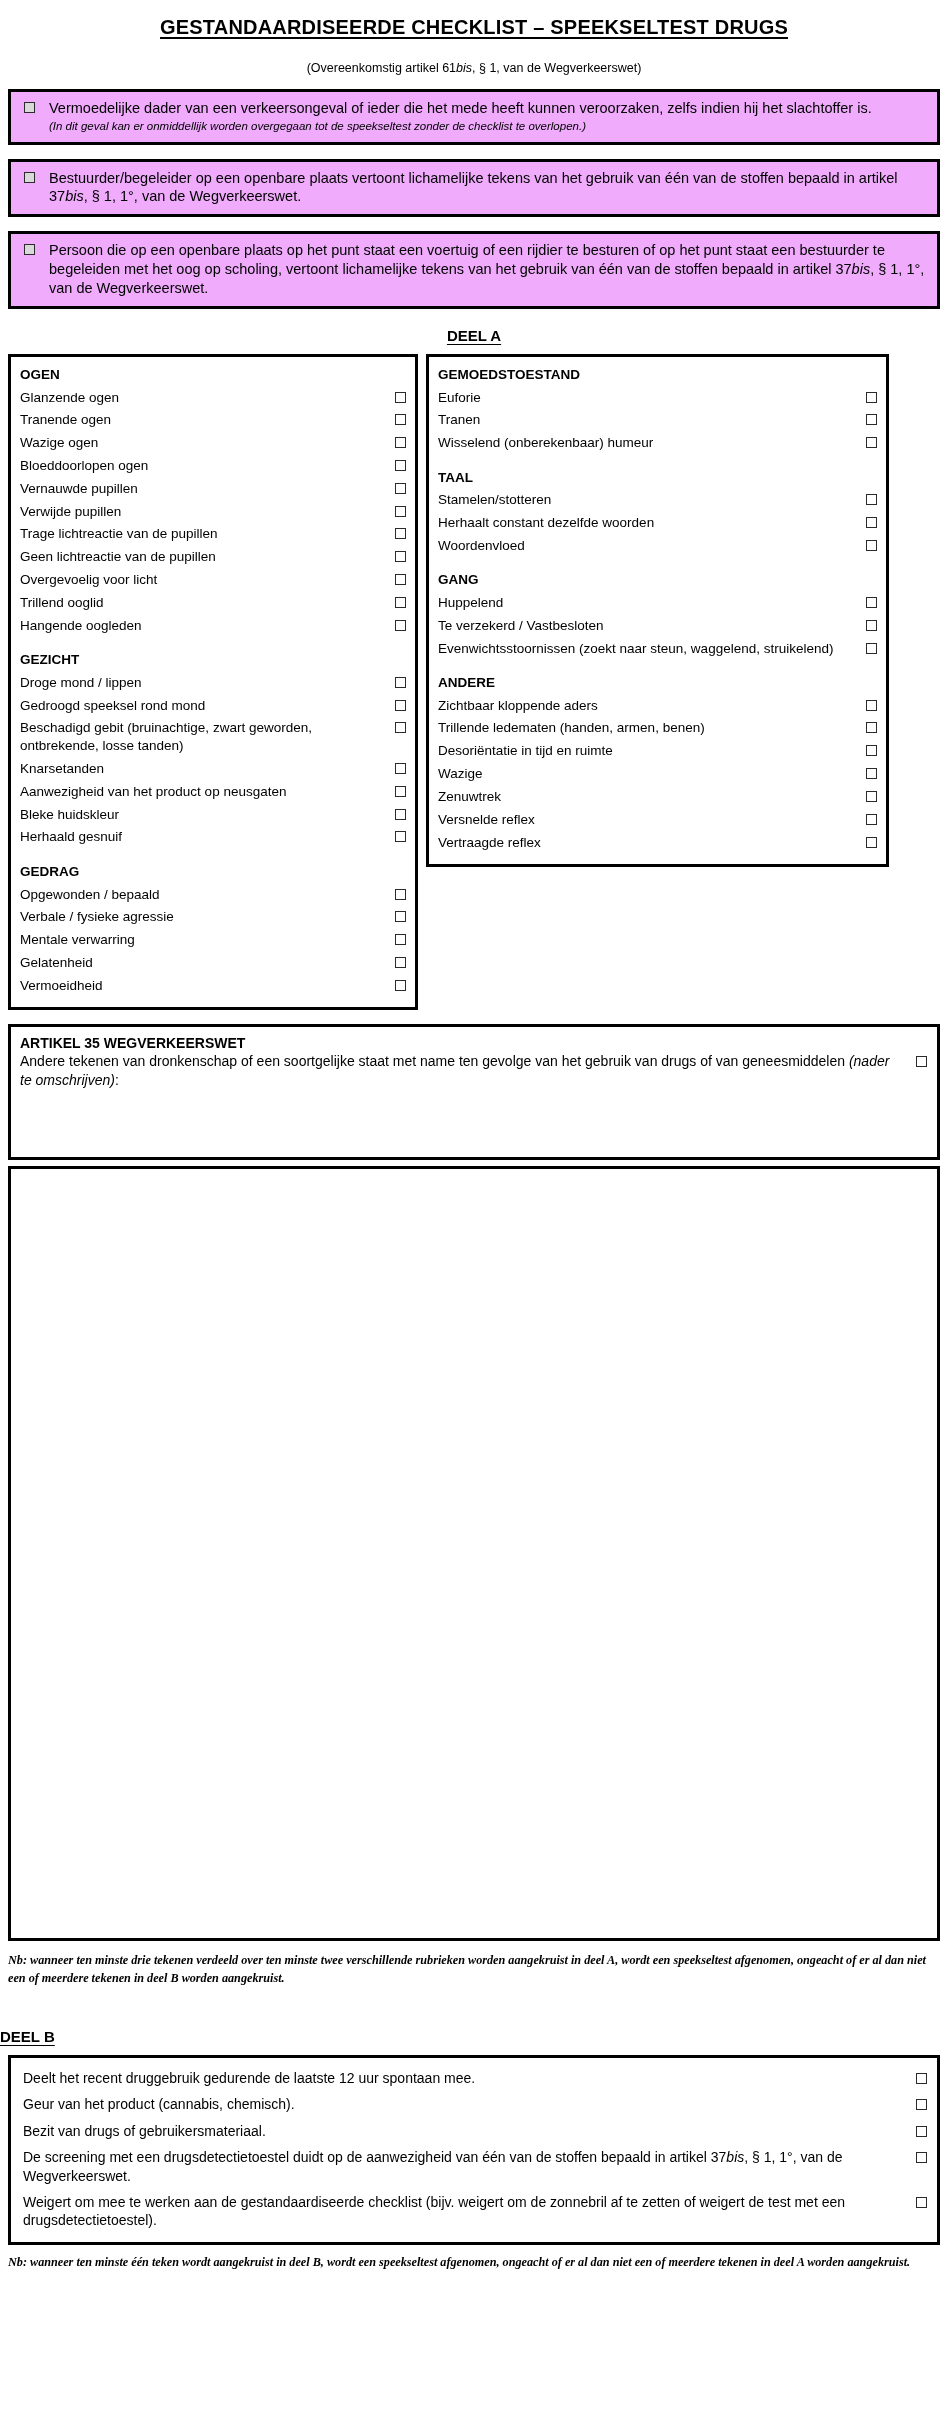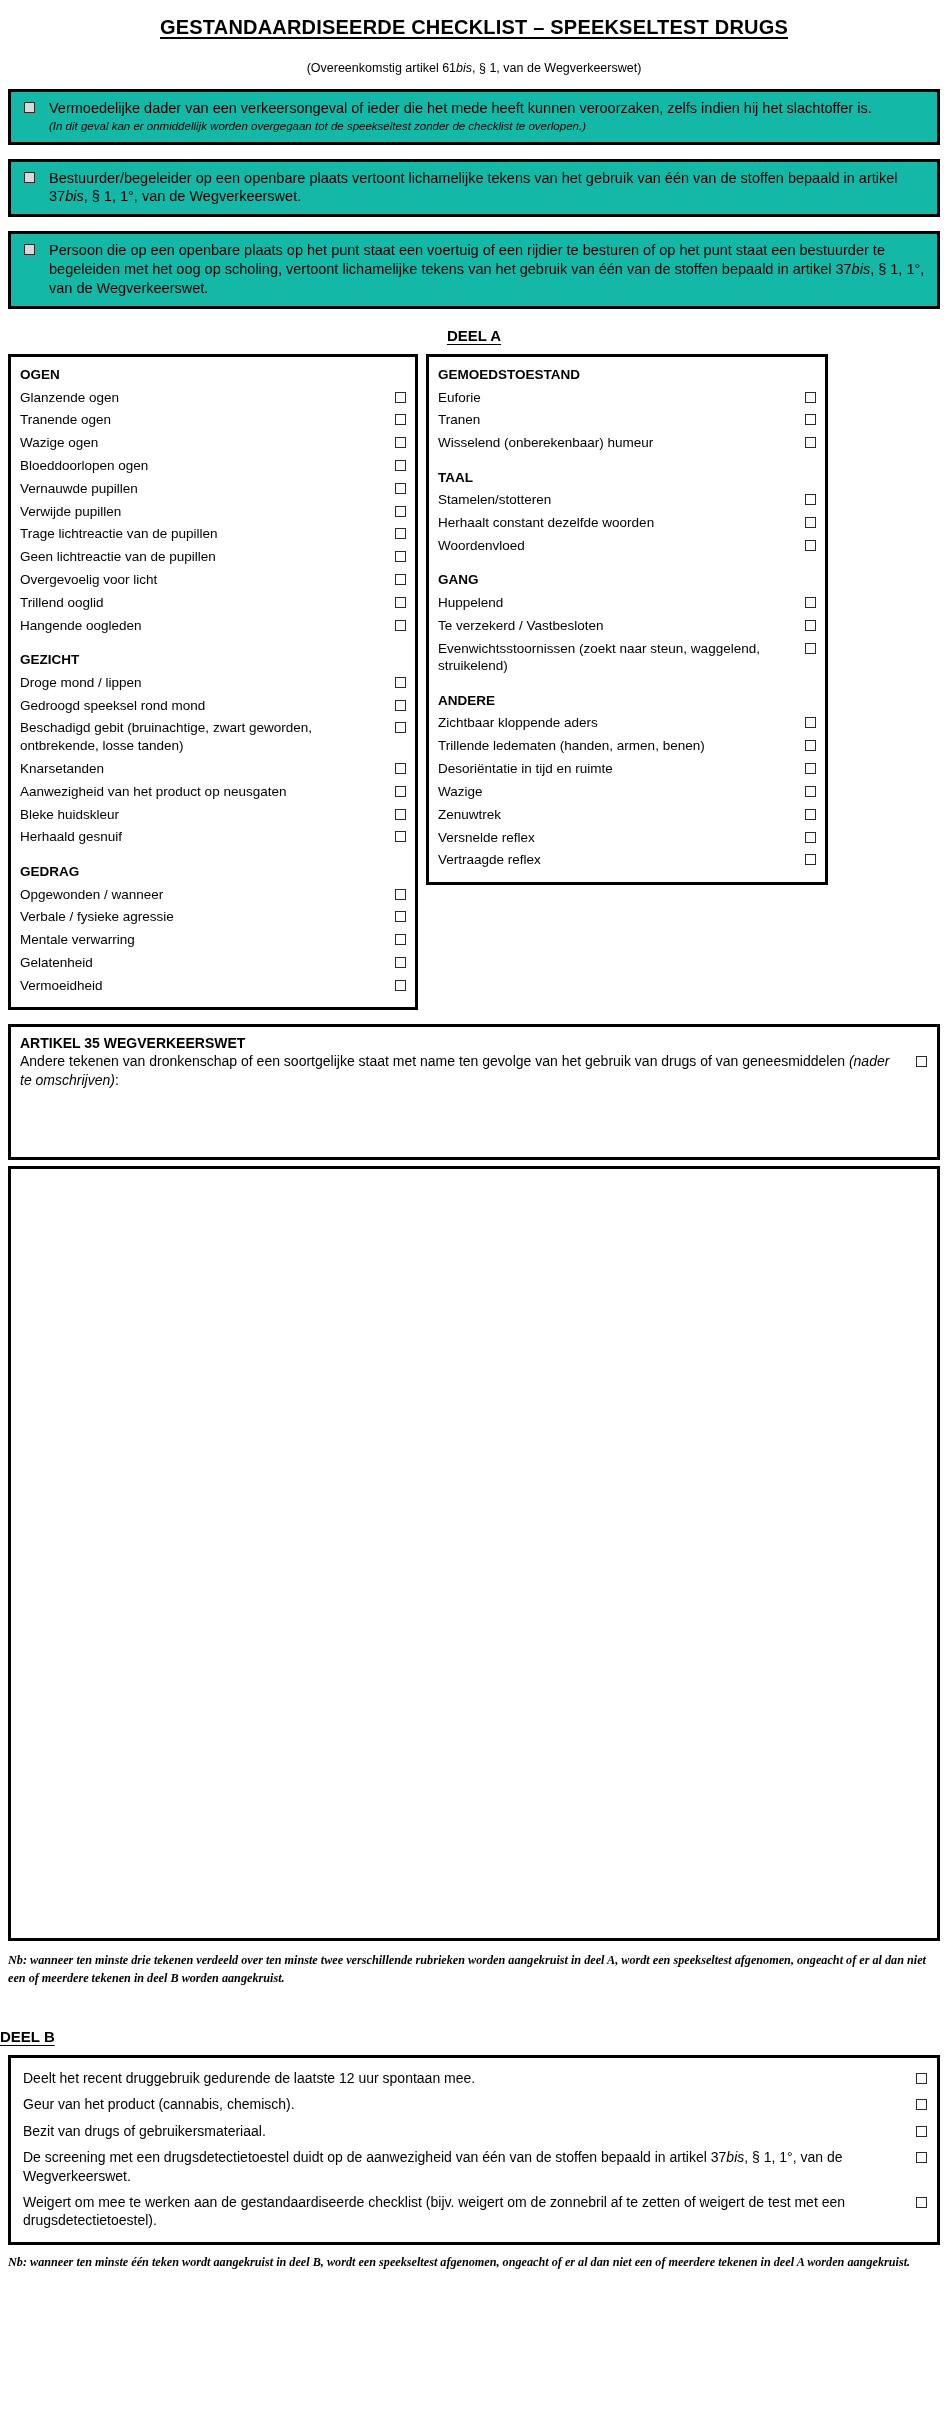--- a/index.html
+++ b/index.html
@@ -41,21 +41,21 @@
     margin: 22px 0 0 0;
   }
   .doc-subtitle i { font-style: italic; }
 
   
   .cond-wrap {
     margin: 0 8px;
   }
   .cond-box {
     border: 3px solid #000;
-    background: #14b8a6;
+    background: #f0abfc;
     display: flex;
     align-items: flex-start;
     padding: 7px 10px 8px 8px;
     box-sizing: border-box;
     margin-top: 14px;
   }
   .cond-box .cbx {
     flex: 0 0 auto;
     margin: 3px 14px 0 5px;
   }
@@ -102,21 +102,21 @@
     align-items: flex-start;
     gap: 8px;
   }
   .col {
     border: 3px solid #000;
     box-sizing: border-box;
     background: #fff;
     padding: 8px 9px 10px 9px;
   }
   .col-left { width: 410px; }
-  .col-right { width: 402px; }
+  .col-right { width: 463px; }
 
   .grp-head {
     font-size: 13.5px;
     font-weight: bold;
     margin: 0 0 1px 0;
     line-height: 1.5;
   }
   .grp-head.spaced { margin-top: 13px; }
 
   .item {
@@ -326,21 +326,21 @@
         <div class="item">
           <span class="label">Bleke huidskleur</span>
           <span class="cbx"></span>
         </div>
         <div class="item">
           <span class="label">Herhaald gesnuif</span>
           <span class="cbx"></span>
         </div>
         <div class="grp-head spaced">GEDRAG</div>
         <div class="item">
-          <span class="label">Opgewonden / wanneer</span>
+          <span class="label">Opgewonden / bepaald</span>
           <span class="cbx"></span>
         </div>
         <div class="item">
           <span class="label">Verbale / fysieke agressie</span>
           <span class="cbx"></span>
         </div>
         <div class="item">
           <span class="label">Mentale verwarring</span>
           <span class="cbx"></span>
         </div>

